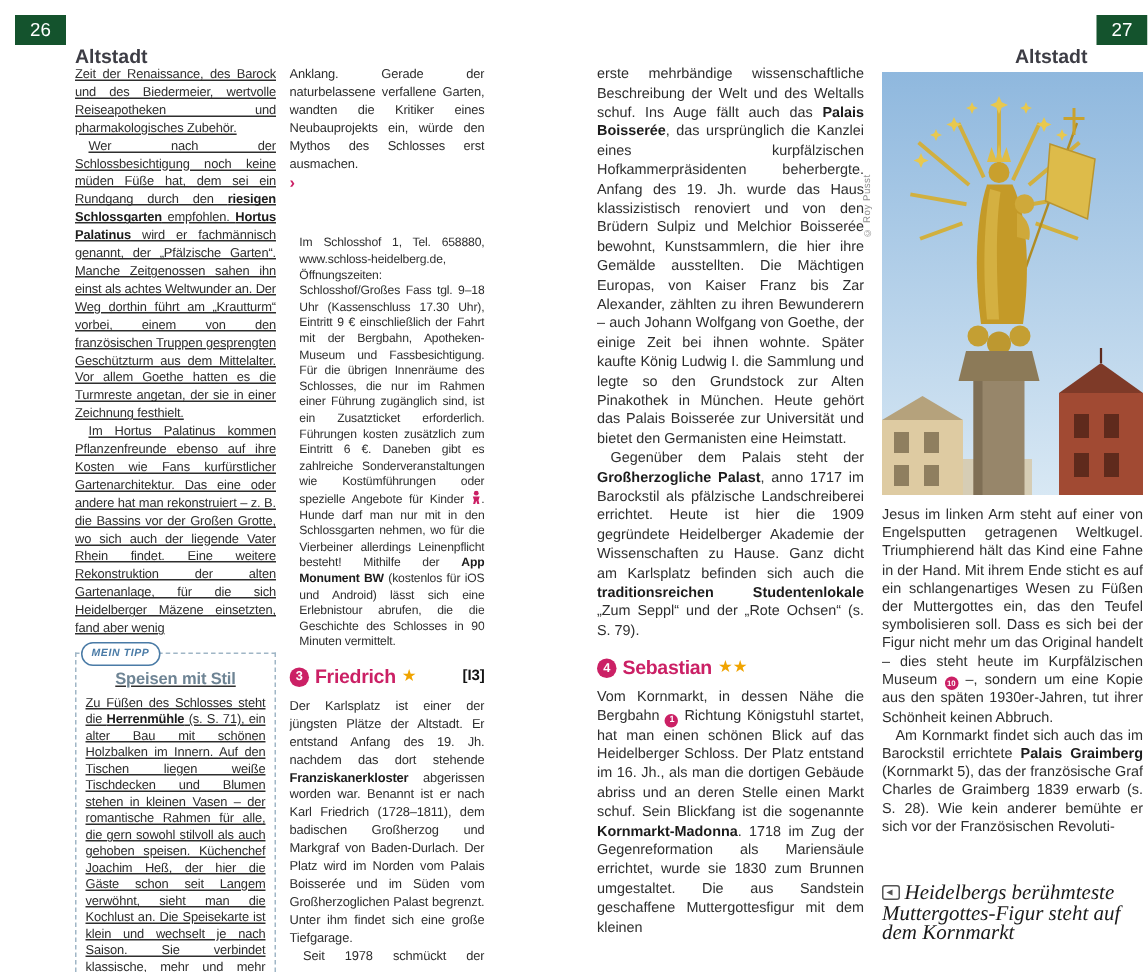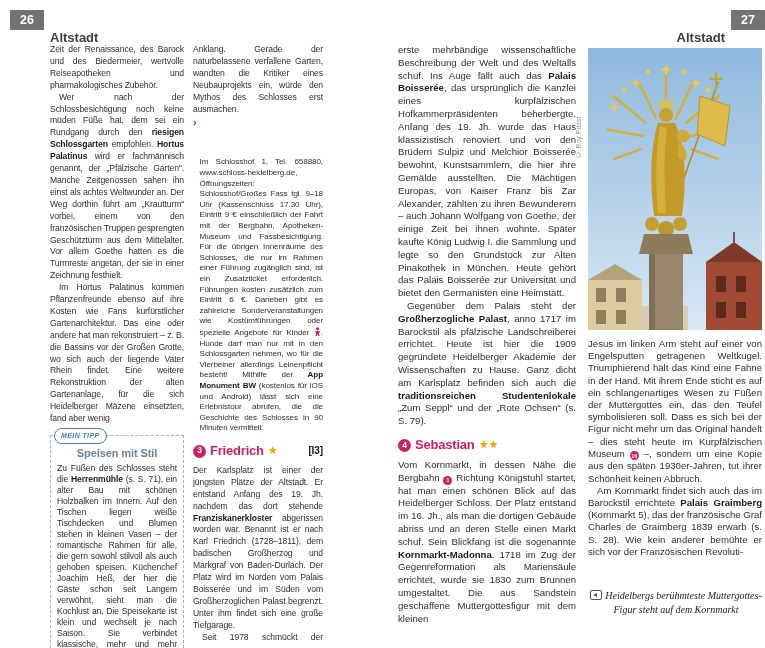--- a/index.html
+++ b/index.html
@@ -1,26 +1,26 @@
 <!DOCTYPE html>
 <html lang="de"><head>
 <meta charset="utf-8">
 <style>
   html,body{margin:0;padding:0;}
   body{width:765px;height:648px;position:relative;background:#ffffff;
        font-family:"Liberation Sans",sans-serif;color:#2e2e2e;overflow:hidden;}
 
   
-  .page-num-box{position:absolute;top:10px;width:34px;height:20px;background:#737373;
-    color:#fff;font-weight:bold;font-size:12.5px;display:flex;align-items:center;justify-content:center;}
+  .page-num-box{position:absolute;top:10px;width:34px;height:20px;background:#14532d;
+    color:#fff;font-weight:normal;font-size:12.5px;display:flex;align-items:center;justify-content:center;}
   .page-title{position:absolute;top:30px;font-weight:bold;font-size:13px;color:#3d3d45;}
 
   
   .col{position:absolute;top:44px;text-align:justify;overflow:hidden;}
-  #col1{left:50px;width:134px;height:604px;font-size:8.6px;line-height:11.9px;letter-spacing:-0.1px;}
+  #col1{left:50px;width:134px;height:604px;font-size:8.6px;line-height:11.9px;letter-spacing:-0.1px;text-decoration:underline;}
   #col2{left:193px;width:130px;height:600px;font-size:8.6px;line-height:11.9px;letter-spacing:-0.1px;}
   #col3{left:398px;width:178px;height:600px;font-size:9.6px;line-height:12.8px;}
   #col4-text{position:absolute;left:588px;top:338px;width:174px;height:248px;overflow:hidden;
     text-align:justify;font-size:9.6px;line-height:12.2px;}
   p{margin:0;}
   .indent{text-indent:9px;}
   .bold{font-weight:bold;color:#1c1c1c;}
 
   
   .sight-heading{display:flex;align-items:center;gap:4px;margin:11px 0 7px;}
@@ -47,21 +47,21 @@
   .tip-badge{position:absolute;top:-8px;left:3px;background:#fff;border:1px solid #4a7ba6;border-radius:9px;
     color:#4a7ba6;font-size:7px;font-weight:bold;font-style:italic;letter-spacing:0.4px;padding:1px 6px;}
   .tip-title{color:#6e8494;font-weight:bold;font-size:11px;margin:1px 0 3px 0;text-align:center;}
   .tip-text{font-size:8.6px;line-height:11px;text-align:justify;color:#2c2c2c;}
 
   
   #photo{position:absolute;left:588px;top:48px;width:174px;height:282px;}
   #photo-credit{position:absolute;left:575px;top:48px;height:110px;writing-mode:vertical-rl;
     transform:rotate(180deg);font-size:6.5px;color:#8d8d8d;letter-spacing:0.3px;}
   #caption{position:absolute;left:588px;top:589px;width:176px;font-family:"Liberation Serif",serif;
-    font-style:italic;font-size:10px;line-height:13.6px;color:#1b1b1b;text-align:center;}
+    font-style:italic;font-size:14px;line-height:13.6px;color:#1b1b1b;}
   .photo-ref-icon{display:inline-block;width:10px;height:8px;border:1px solid #555;border-radius:2px;
     position:relative;margin-right:3px;vertical-align:-1px;}
   .photo-ref-icon i{position:absolute;left:2px;top:1.5px;width:0;height:0;
     border-top:2.5px solid transparent;border-bottom:2.5px solid transparent;border-right:4px solid #555;}
 </style>
 </head>
 <body>
 
 <div class="page-num-box" style="left:10px;">26</div>
 <div class="page-title" style="left:50px;">Altstadt</div>

